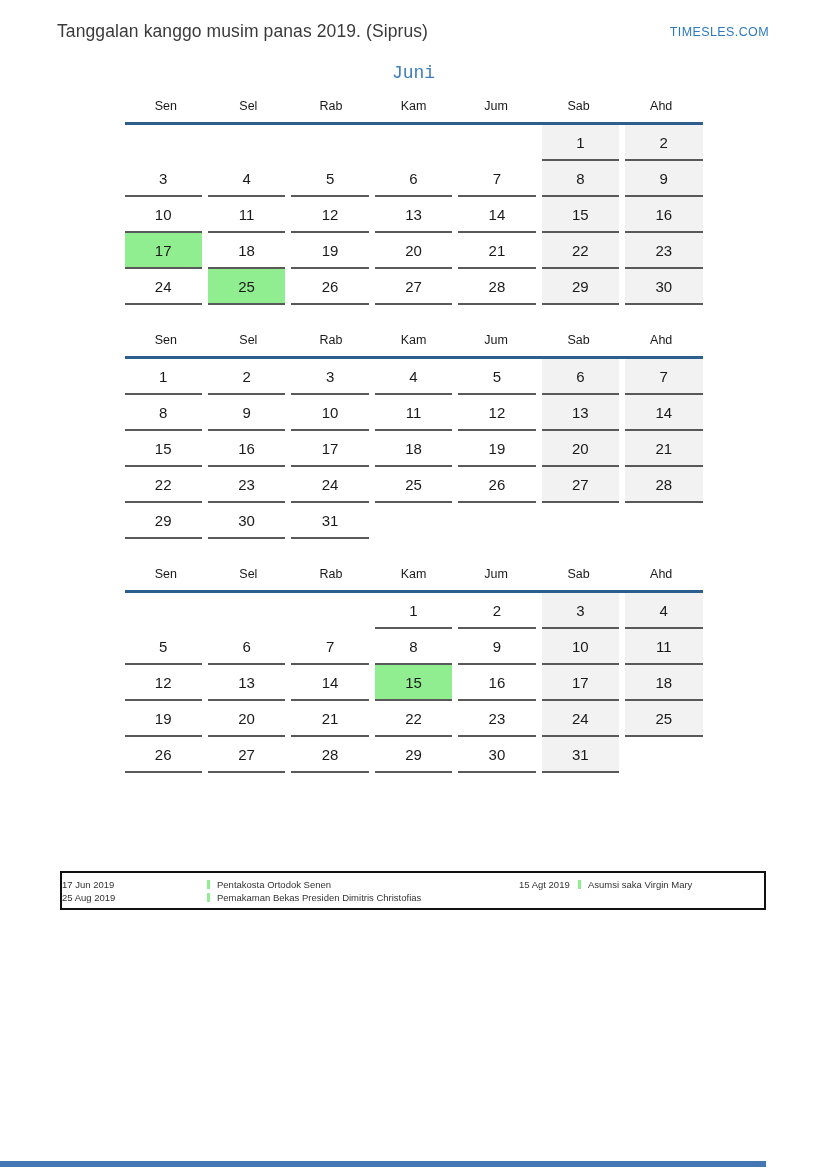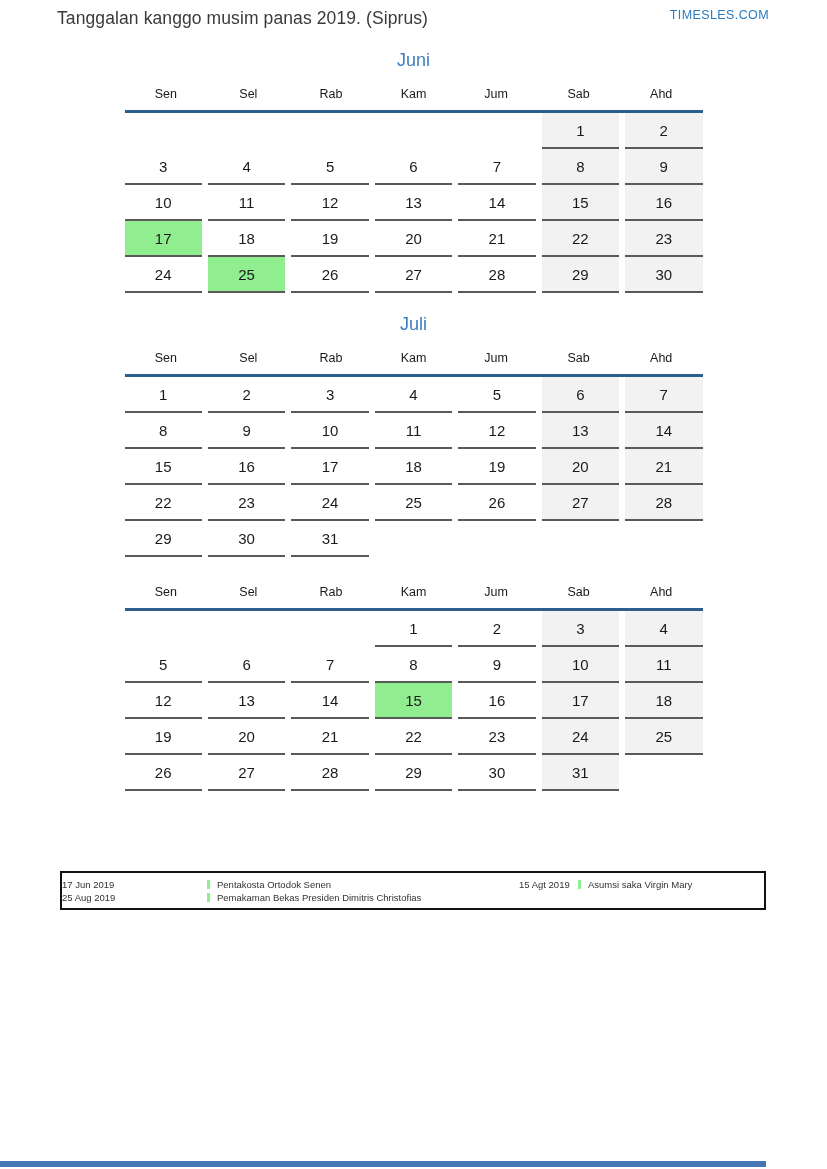--- a/index.html
+++ b/index.html
@@ -11,22 +11,22 @@
     width: 827px;
     height: 1169px;
     background: #ffffff;
     overflow: hidden;
     margin: 0 auto;
   }
 
   .topbar {
     display: flex;
     justify-content: space-between;
-    align-items: flex-start;
-    padding: 8px 58px 0 57px;
+    align-items: center;
+    padding: 21px 58px 0 57px;
   }
   .page-title {
     font-size: 17.5px;
     font-weight: 400;
     color: #3a3a3a;
     letter-spacing: 0.1px;
   }
   .brand {
     font-size: 12.5px;
     color: #2b7abf;
@@ -34,20 +34,21 @@
     text-decoration: none;
     cursor: pointer;
   }
 
   .month { margin-top: 21px; }
   .month-title {
     text-align: center;
     font-size: 18px;
     color: #3d7ec0;
     font-weight: 400;
+    font-family: Liberation Mono, monospace;
   }
   .cal { width: 578px; margin: 9px auto 0 auto; }
   .weekday-row {
     display: grid;
     grid-template-columns: repeat(7, 1fr);
     column-gap: 0;
     padding: 7px 0 9px 0;
     border-bottom: 3px solid #2d5f8e;
   }
   .wd {
@@ -170,21 +171,20 @@
             <div class="cell highlight">25</div>
             <div class="cell">26</div>
             <div class="cell">27</div>
             <div class="cell">28</div>
             <div class="cell weekend">29</div>
             <div class="cell weekend">30</div>
           </div>
         </div>
       </section>
       <section class="month">
-        <div class="month-title">Juli</div>
         <div class="cal">
           <div class="weekday-row">
             <div class="wd">Sen</div>
             <div class="wd">Sel</div>
             <div class="wd">Rab</div>
             <div class="wd">Kam</div>
             <div class="wd">Jum</div>
             <div class="wd">Sab</div>
             <div class="wd">Ahd</div>
           </div>

